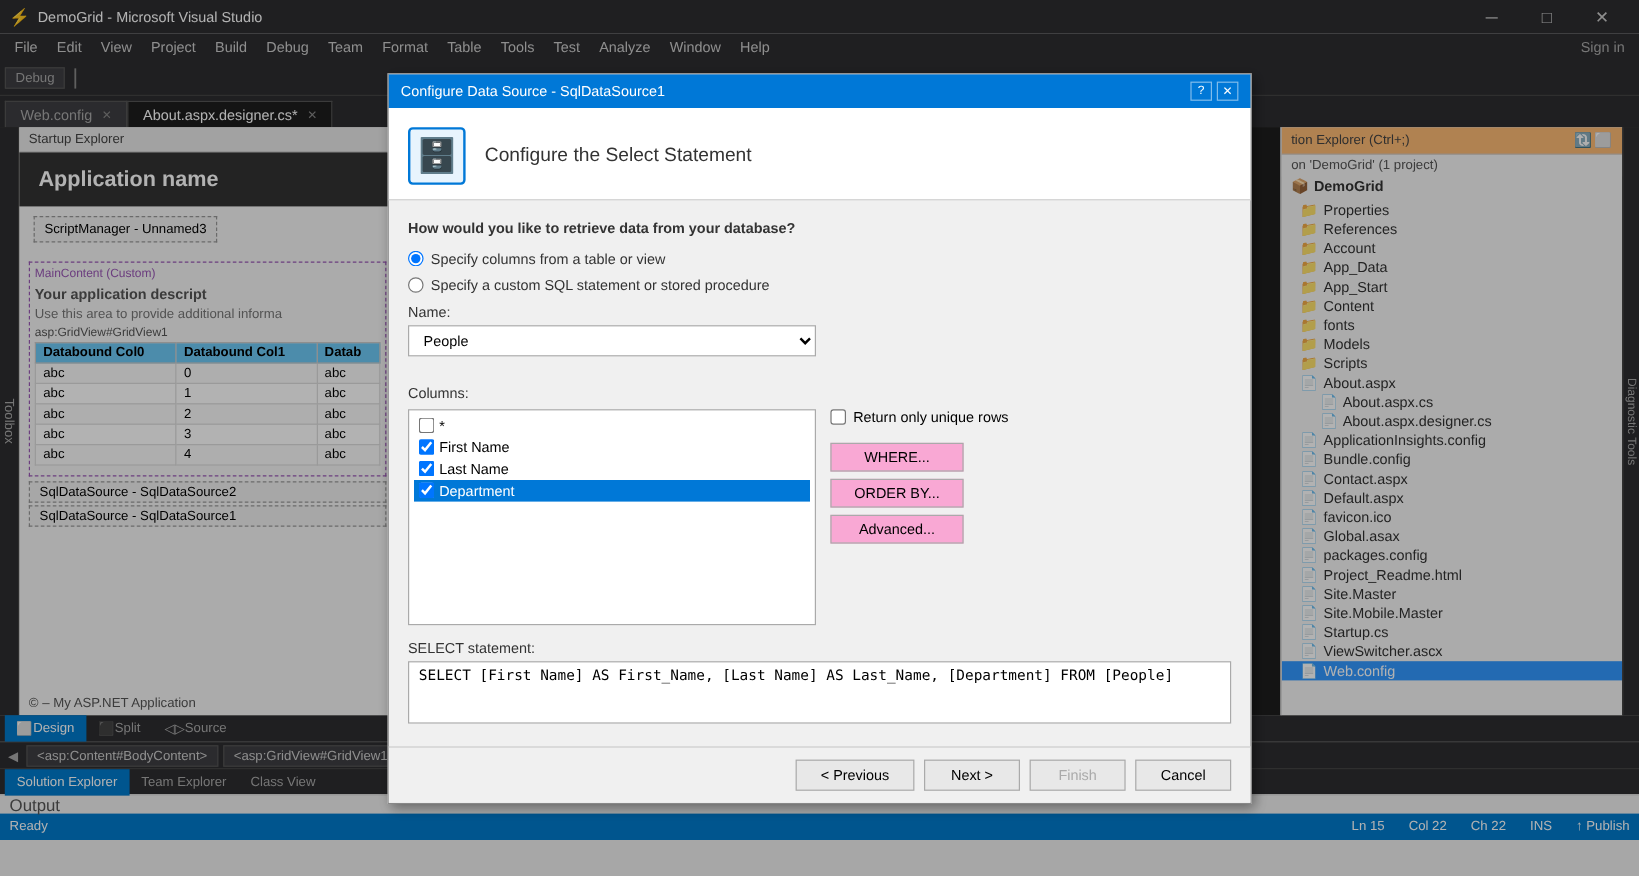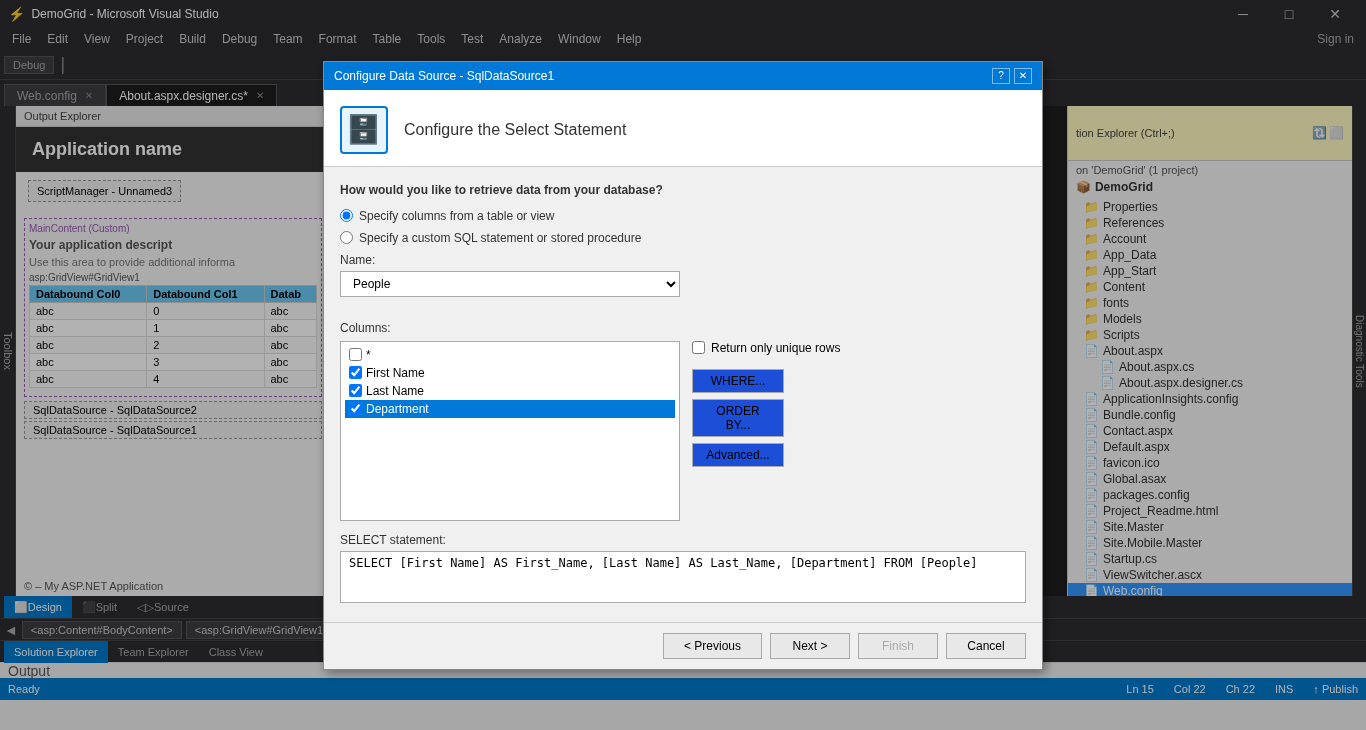--- a/index.html
+++ b/index.html
@@ -192,22 +192,22 @@
     .right-panel {
       width: 285px;
       background: #f5f5f5;
       display: flex;
       flex-direction: column;
       border-left: 1px solid #ccc;
       overflow: hidden;
     }
 
     .solution-explorer-header {
-      background: #fef9c3;
-      padding: 20px 8px;
+      background: #fdba74;
+      padding: 4px 8px;
       font-size: 11px;
       color: #444;
       border-bottom: 1px solid #ccc;
       display: flex;
       justify-content: space-between;
       align-items: center;
     }
 
     .solution-tree {
       padding: 4px 0;
@@ -423,26 +423,26 @@
 
     .return-unique-row {
       display: flex;
       align-items: center;
       gap: 6px;
       font-size: 12px;
       margin-bottom: 8px;
     }
 
     .action-btn {
-      background: #1d4ed8;
+      background: #f9a8d4;
       border: 1px solid #aaa;
       padding: 4px 12px;
       font-size: 12px;
       cursor: pointer;
-      width: 92px;
+      width: 111px;
       text-align: center;
     }
 
     .select-statement-label {
       font-size: 12px;
       margin-bottom: 4px;
       color: #333;
     }
 
     .select-statement-box {
@@ -576,21 +576,21 @@
 
 <div style="display:flex; height:490px; background:#1e1e1e;">
 
   <div class="toolbox-sidebar">
     <span>Toolbox</span>
   </div>
 
   <div class="left-panel">
 
     <div class="server-explorer-header">
-      <span>Output Explorer</span>
+      <span>Startup Explorer</span>
     </div>
 
     <div class="app-header">
       <span>Application name</span>
     </div>
 
     <div style="padding: 4px 8px;">
       <div class="script-manager-bar">
         <span>ScriptManager - Unnamed3</span>
       </div>

